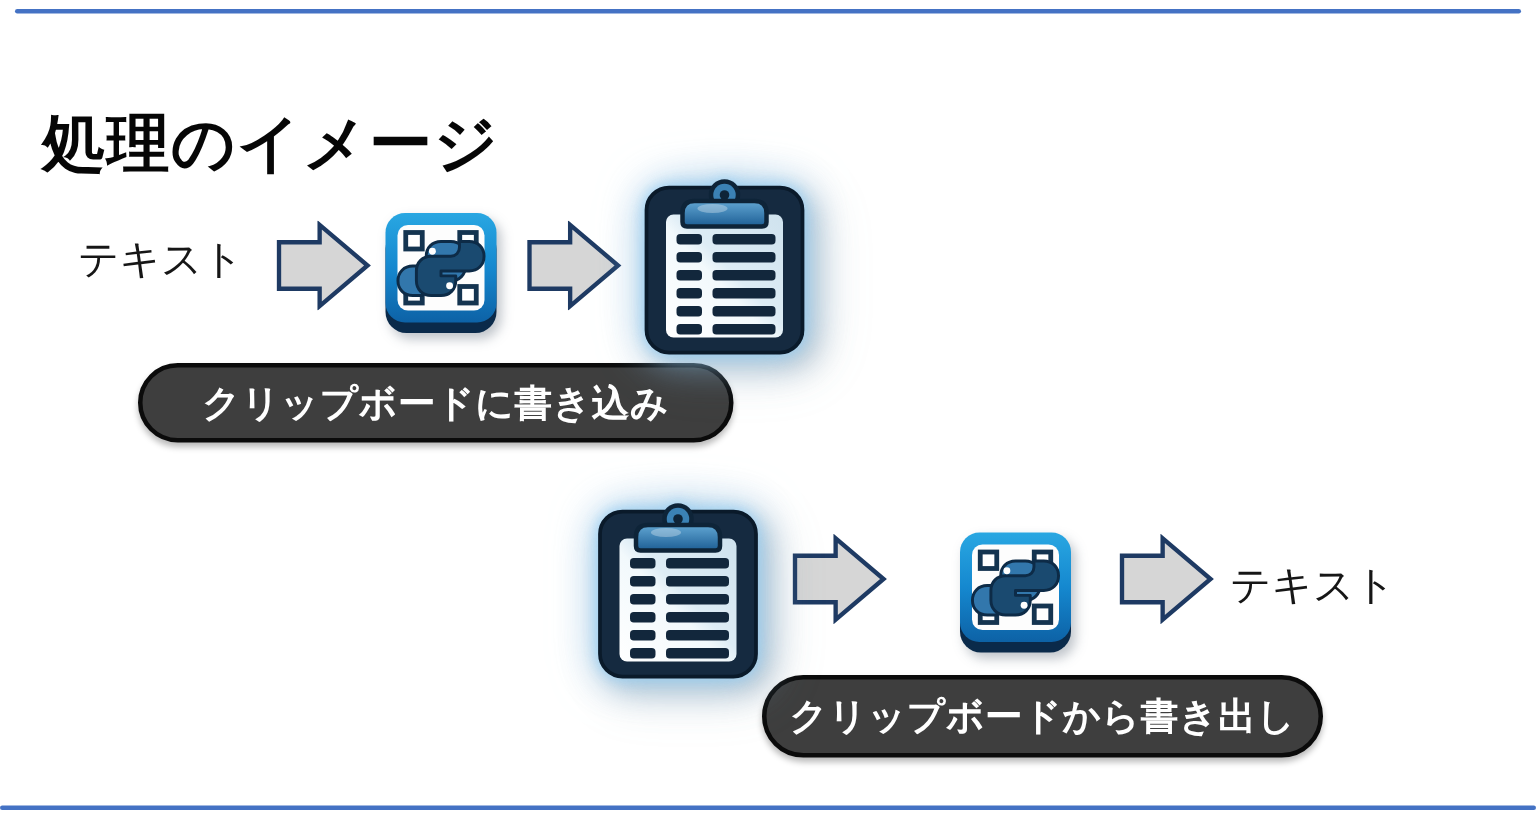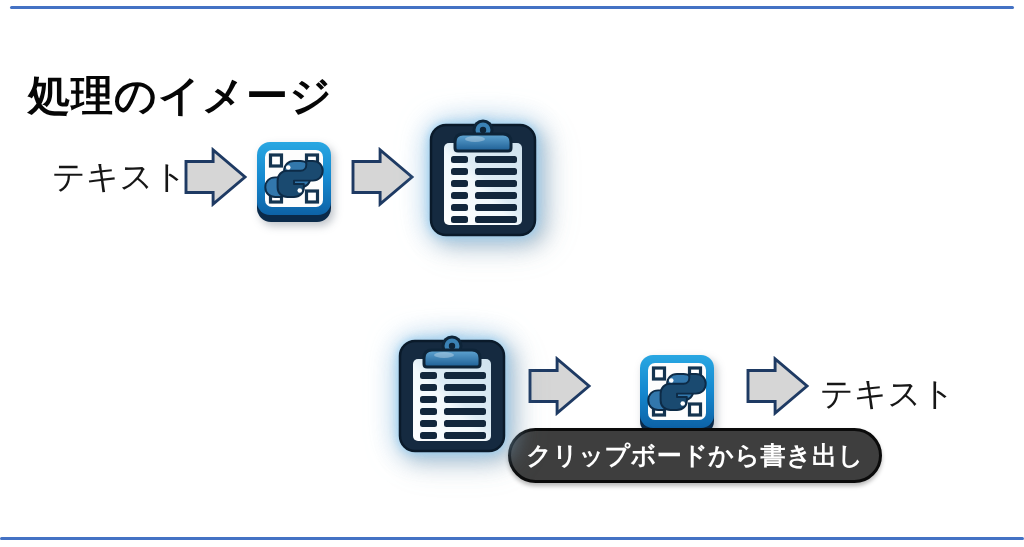--- a/index.html
+++ b/index.html
@@ -8,21 +8,21 @@
   .slide{position:relative;width:1024px;height:547px;background:#ffffff;}
 
   .rule{position:absolute;background:#4472C4;height:3px;border-radius:2px;}
   .rule-top{left:10px;top:6px;width:1004px;}
   .rule-bottom{left:0;top:537px;width:1024px;}
 
   .title{position:absolute;left:10px;top:54px;margin:18px;
          font-size:42px;line-height:1.15;font-weight:800;color:#060606;
          letter-spacing:1px;white-space:nowrap;}
 
-  .txt-label{position:absolute;font-size:33px;color:#161616;width:100px;
+  .txt-label{position:absolute;font-size:27px;color:#161616;width:100px;
              text-align:center;white-space:nowrap;}
   .txt-label.t1{left:52px;top:155px;}
   .txt-label.t2{left:820px;top:372px;}
 
   .icon{position:absolute;}
   .arrow1{left:184px;top:147px;width:64px;height:60px;}
   .arrow2{left:351px;top:147px;width:64px;height:60px;}
   .arrow3{left:528px;top:356px;width:64px;height:60px;}
   .arrow4{left:746px;top:356px;width:64px;height:60px;}
 
@@ -36,21 +36,21 @@
      filter:drop-shadow(0 0 5px rgba(150,208,245,.95))
             drop-shadow(0 0 14px rgba(140,200,242,.65))
             drop-shadow(7px 7px 9px rgba(90,110,125,.40));}
 
   .pill{position:absolute;z-index:1;background:#3e3e3e;border:3px solid #0b0b0b;
         border-radius:28px;display:flex;align-items:center;justify-content:center;
         box-shadow:0 3px 4px rgba(0,0,0,.28);}
   .pill span{color:#ffffff;font-size:25px;font-weight:700;white-space:nowrap;
              letter-spacing:.5px;}
   .pill1{left:92px;top:242px;width:391px;height:47px;}
-  .pill2{left:508px;top:428px;width:368px;height:49px;}
+  .pill2{left:508px;top:450px;width:368px;height:49px;}
 
   .hidden-defs{position:absolute;width:0;height:0;overflow:hidden;}
 </style>
 </head>
 <body>
 
 <svg class="hidden-defs" aria-hidden="true">
   <defs>
     <linearGradient id="pyface" x1="0" y1="0" x2="0" y2="1">
       <stop offset="0" stop-color="#29a7e2"></stop>
@@ -133,20 +133,23 @@
     </svg>
 
   <svg class="icon arrow2" viewBox="0 0 66 62">
       <use href="#icon-arrow"></use>
     </svg>
 
   <svg class="icon icon-clipboard clip1" viewBox="0 0 112 126">
       <use href="#icon-clipboard"></use>
     </svg>
 
+  <div class="pill pill1">
+    <span>クリップボードに書き込み</span>
+  </div>
 
   <svg class="icon icon-clipboard clip2" viewBox="0 0 112 126">
       <use href="#icon-clipboard"></use>
     </svg>
 
   <svg class="icon arrow3" viewBox="0 0 66 62">
       <use href="#icon-arrow"></use>
     </svg>
 
   <svg class="icon icon-python python2" viewBox="0 0 80 84">

